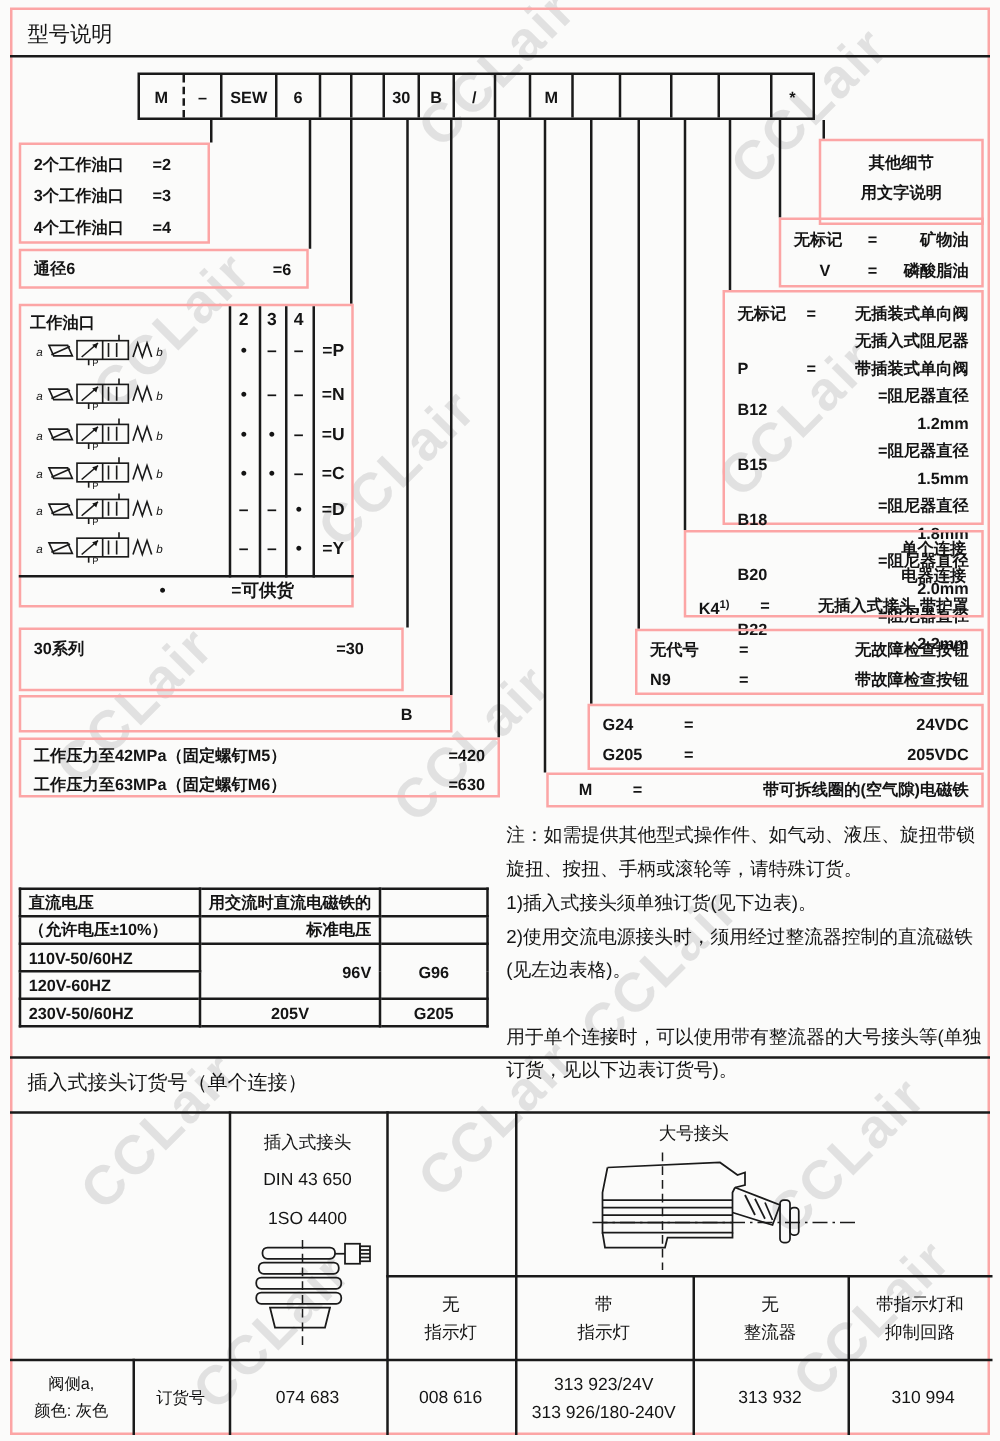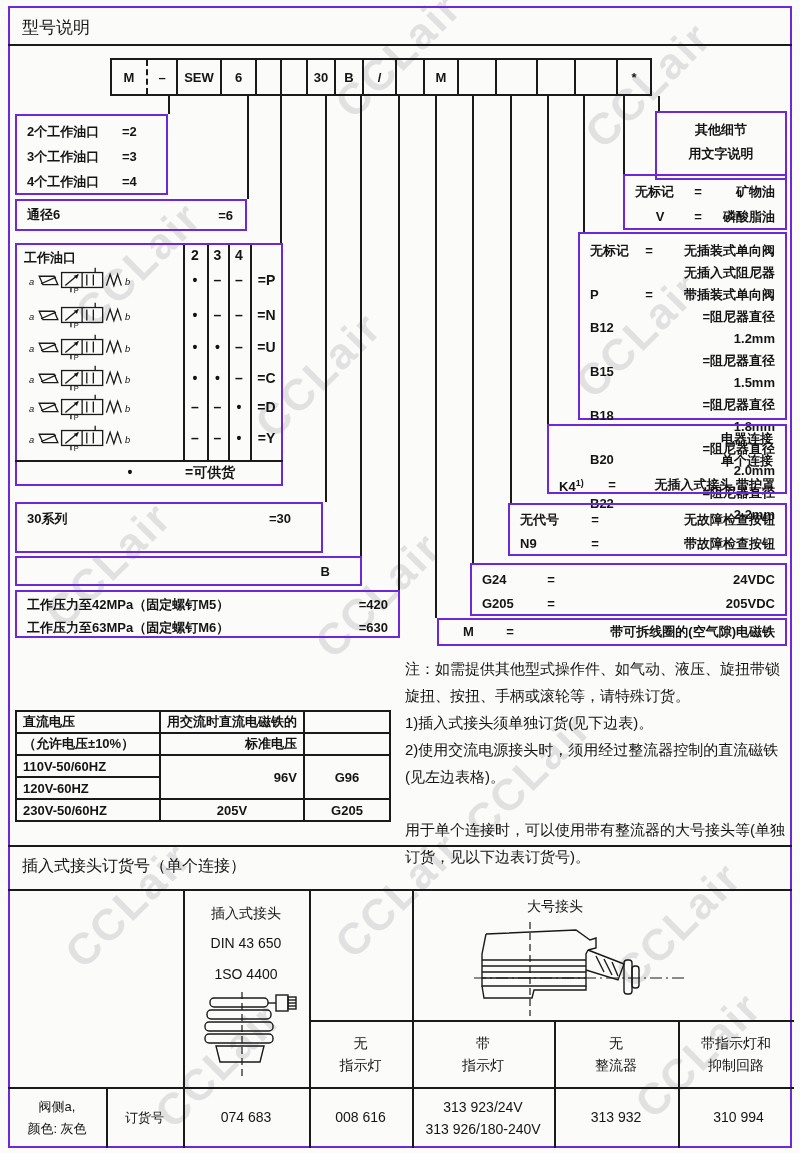--- a/index.html
+++ b/index.html
@@ -1,19 +1,19 @@
 <!DOCTYPE html>
 <html><head>
 <meta charset="utf-8">
 <style>
   html,body{margin:0;padding:0;}
   body{width:800px;height:1153px;background:#fbfbfa;position:relative;overflow:hidden;
        font-family:"Liberation Sans","DejaVu Sans",sans-serif;color:#141414;}
   .abs{position:absolute;}
-  .frame{position:absolute;border:2px solid #6d28d9;box-sizing:border-box;background:transparent;}
+  .frame{position:absolute;border:2px solid #fca5a5;box-sizing:border-box;background:transparent;}
   .vline{position:absolute;width:2px;background:#1a1a1a;}
   .hline{position:absolute;height:2px;background:#1a1a1a;}
   .wm{position:absolute;font-size:44px;font-weight:bold;color:#c9c9c9;opacity:.5;
       transform:rotate(-45deg);letter-spacing:2px;white-space:nowrap;pointer-events:none;}
   .title{position:absolute;font-size:17px;font-weight:normal;}
   .codebar{position:absolute;display:flex;border:2px solid #1a1a1a;background:transparent;box-sizing:content-box;}
   .codecell{border-right:2px solid #1a1a1a;height:34px;display:flex;align-items:center;justify-content:center;
             font-size:13px;font-weight:bold;box-sizing:border-box;}
   .codecell.last{border-right:none;}
   .codecell.dashed{border-right-style:dashed;}
@@ -266,22 +266,22 @@
     <span class="v">=阻尼器直径2.0mm</span>
     </div>
   <div class="kv" style="line-height:22px">
     <span class="c" style="min-width:46px">B22</span>
     <span class="e"></span>
     <span class="v">=阻尼器直径2.2mm</span>
     </div>
 </div>
 
 <div class="frame" style="left:547px;top:424px;width:240px;height:70px;padding-top:2px">
+  <div class="boxtxt" style="line-height:22px;text-align:right;padding-right:12px">单个连接</div>
   <div class="boxtxt" style="line-height:22px;text-align:right;padding-right:12px">电器连接</div>
-  <div class="boxtxt" style="line-height:22px;text-align:right;padding-right:12px">单个连接</div>
   <div class="kv" style="line-height:22px">
     <span class="c" style="min-width:40px"><span>K4</span><sup style="font-size:9px">1)</sup></span>
     <span class="e">=</span>
     <span class="v">无插入式接头,带护罩</span>
     </div>
 </div>
 
 <div class="frame" style="left:508px;top:503px;width:279px;height:53px;padding-top:3px">
   <div class="kv" style="line-height:24px">
     <span class="c" style="min-width:62px">无代号</span>

